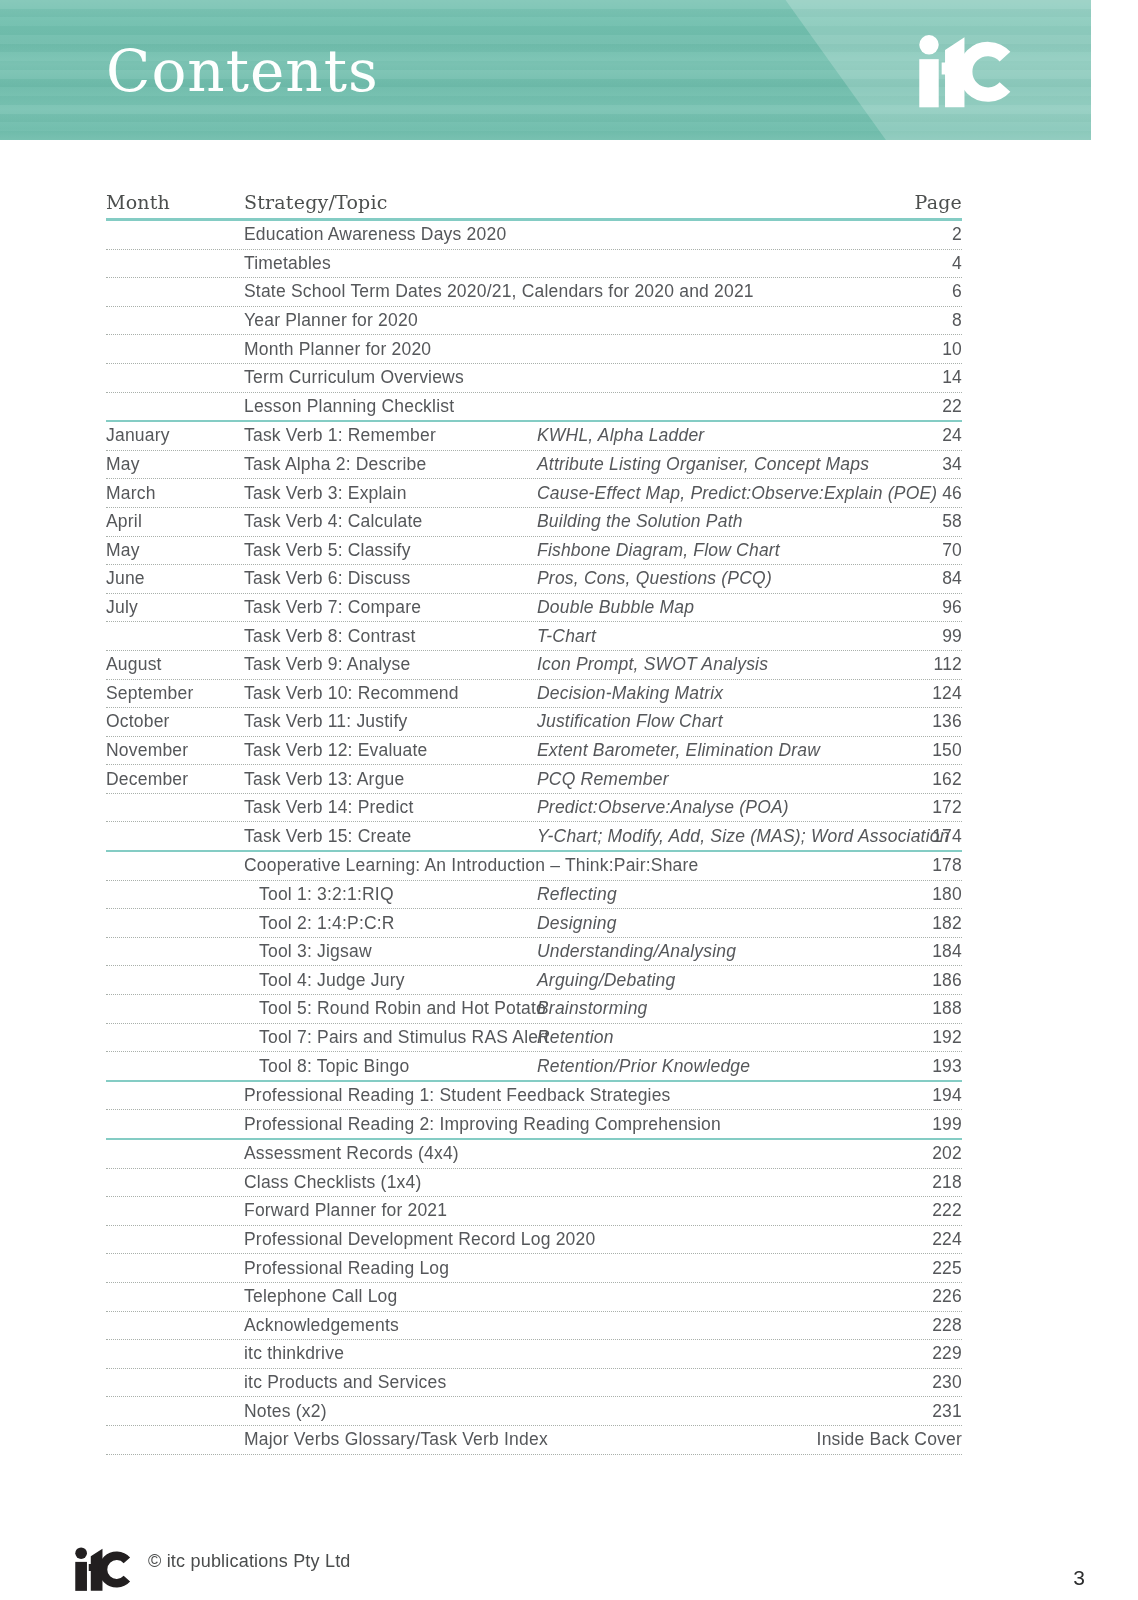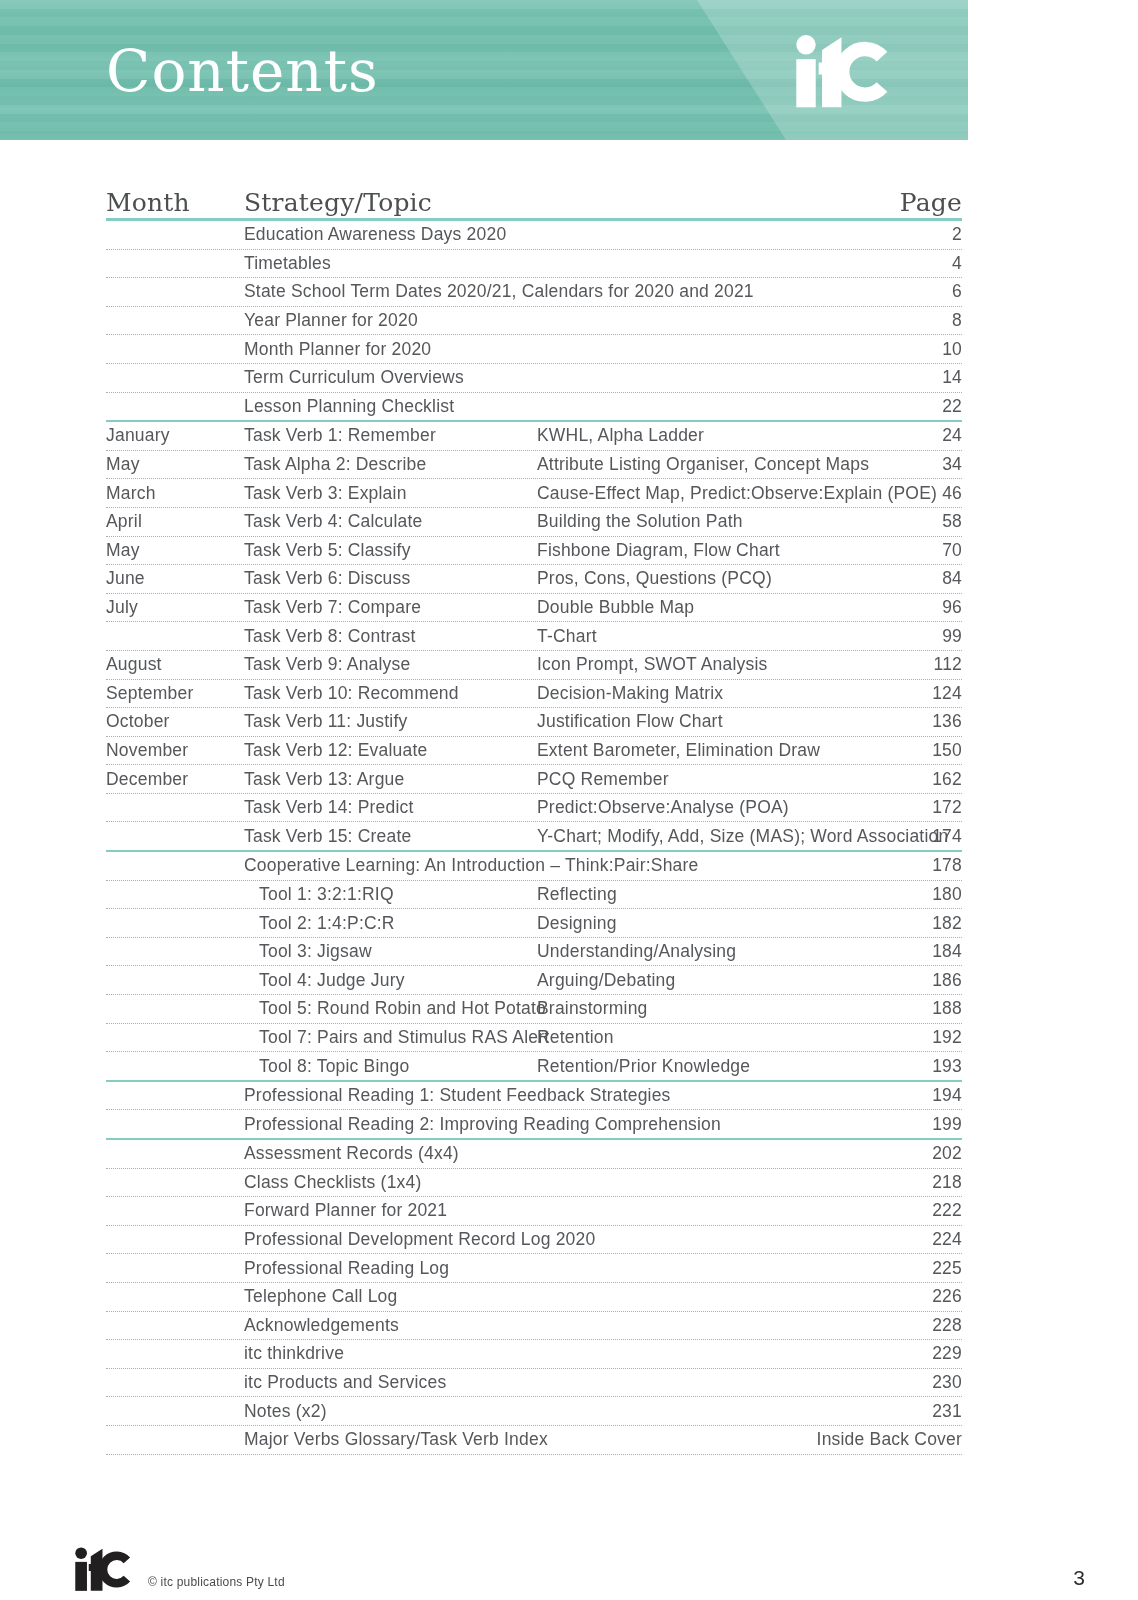--- a/index.html
+++ b/index.html
@@ -5,21 +5,21 @@
   html,body{margin:0;padding:0;background:#e9e9e9;}
   .page{
     position:relative;
     width:1138px;height:1600px;
     background:#ffffff;
     overflow:hidden;
     font-family:"Liberation Sans", sans-serif;
   }
   
   .banner{
-    position:absolute;top:0;left:0;width:968px;height:140px;
+    position:absolute;top:0;left:0;width:1091px;height:140px;
     background:
       linear-gradient(180deg, rgba(255,255,255,.10) 0%, rgba(255,255,255,0) 16%,
         rgba(31,107,92,.04) 30%, rgba(255,255,255,.07) 46%,
         rgba(31,107,92,.05) 62%, rgba(255,255,255,.05) 78%,
         rgba(31,107,92,.04) 92%, rgba(255,255,255,.06) 100%),
       repeating-linear-gradient(180deg,
         rgba(255,255,255,.05) 0 9px,
         rgba(40,115,99,.05) 9px 17px,
         rgba(255,255,255,.03) 17px 26px,
         rgba(40,115,99,.04) 26px 35px),
@@ -47,46 +47,46 @@
     color:#55575a;
     font-size:17.5px;
   }
   .toc-headrow{
     display:grid;
     grid-template-columns:138px 293px minmax(0,1fr) auto;
     align-items:center;
     height:32px;
     border-bottom:3px solid #84ccc4;
     font-family:"DejaVu Serif", serif;
-    font-size:25px;
+    font-size:19px;
     color:#4c4f4e;
     letter-spacing:.3px;
   }
   .toc-headrow .cell-page{justify-self:end;}
   .toc-section + .toc-section{border-top:2px solid #84ccc4;}
   .toc-section:not(:last-child) .toc-row:last-child{border-bottom:none;}
   .toc-row{
     display:grid;
     grid-template-columns:138px 293px minmax(0,1fr) auto;
     align-items:center;
     height:27.6px;
     border-bottom:1px dotted #a9b0ab;
   }
   .cell{white-space:nowrap;overflow:visible;letter-spacing:.2px;}
-  .cell-tool{}
+  .cell-tool{font-style:italic;}
   .cell-page{justify-self:end;text-align:right;}
   .toc-row.indent .cell-strategy{padding-left:15px;}
   
   .footer{
     position:absolute;left:74px;right:53px;bottom:8px;
     display:flex;align-items:flex-end;
   }
   .copyright{
-    margin-left:14px;margin-bottom:3px;
-    font-size:12px;color:#4a4c4c;letter-spacing:.2px;
+    margin-left:14px;margin-bottom:20px;
+    font-size:18px;color:#4a4c4c;letter-spacing:.2px;
   }
   .page-number{
     margin-left:auto;margin-bottom:2px;
     font-size:21px;color:#2c2d2e;
   }
 </style>
 </head>
 <body>
 
 <div class="page">

